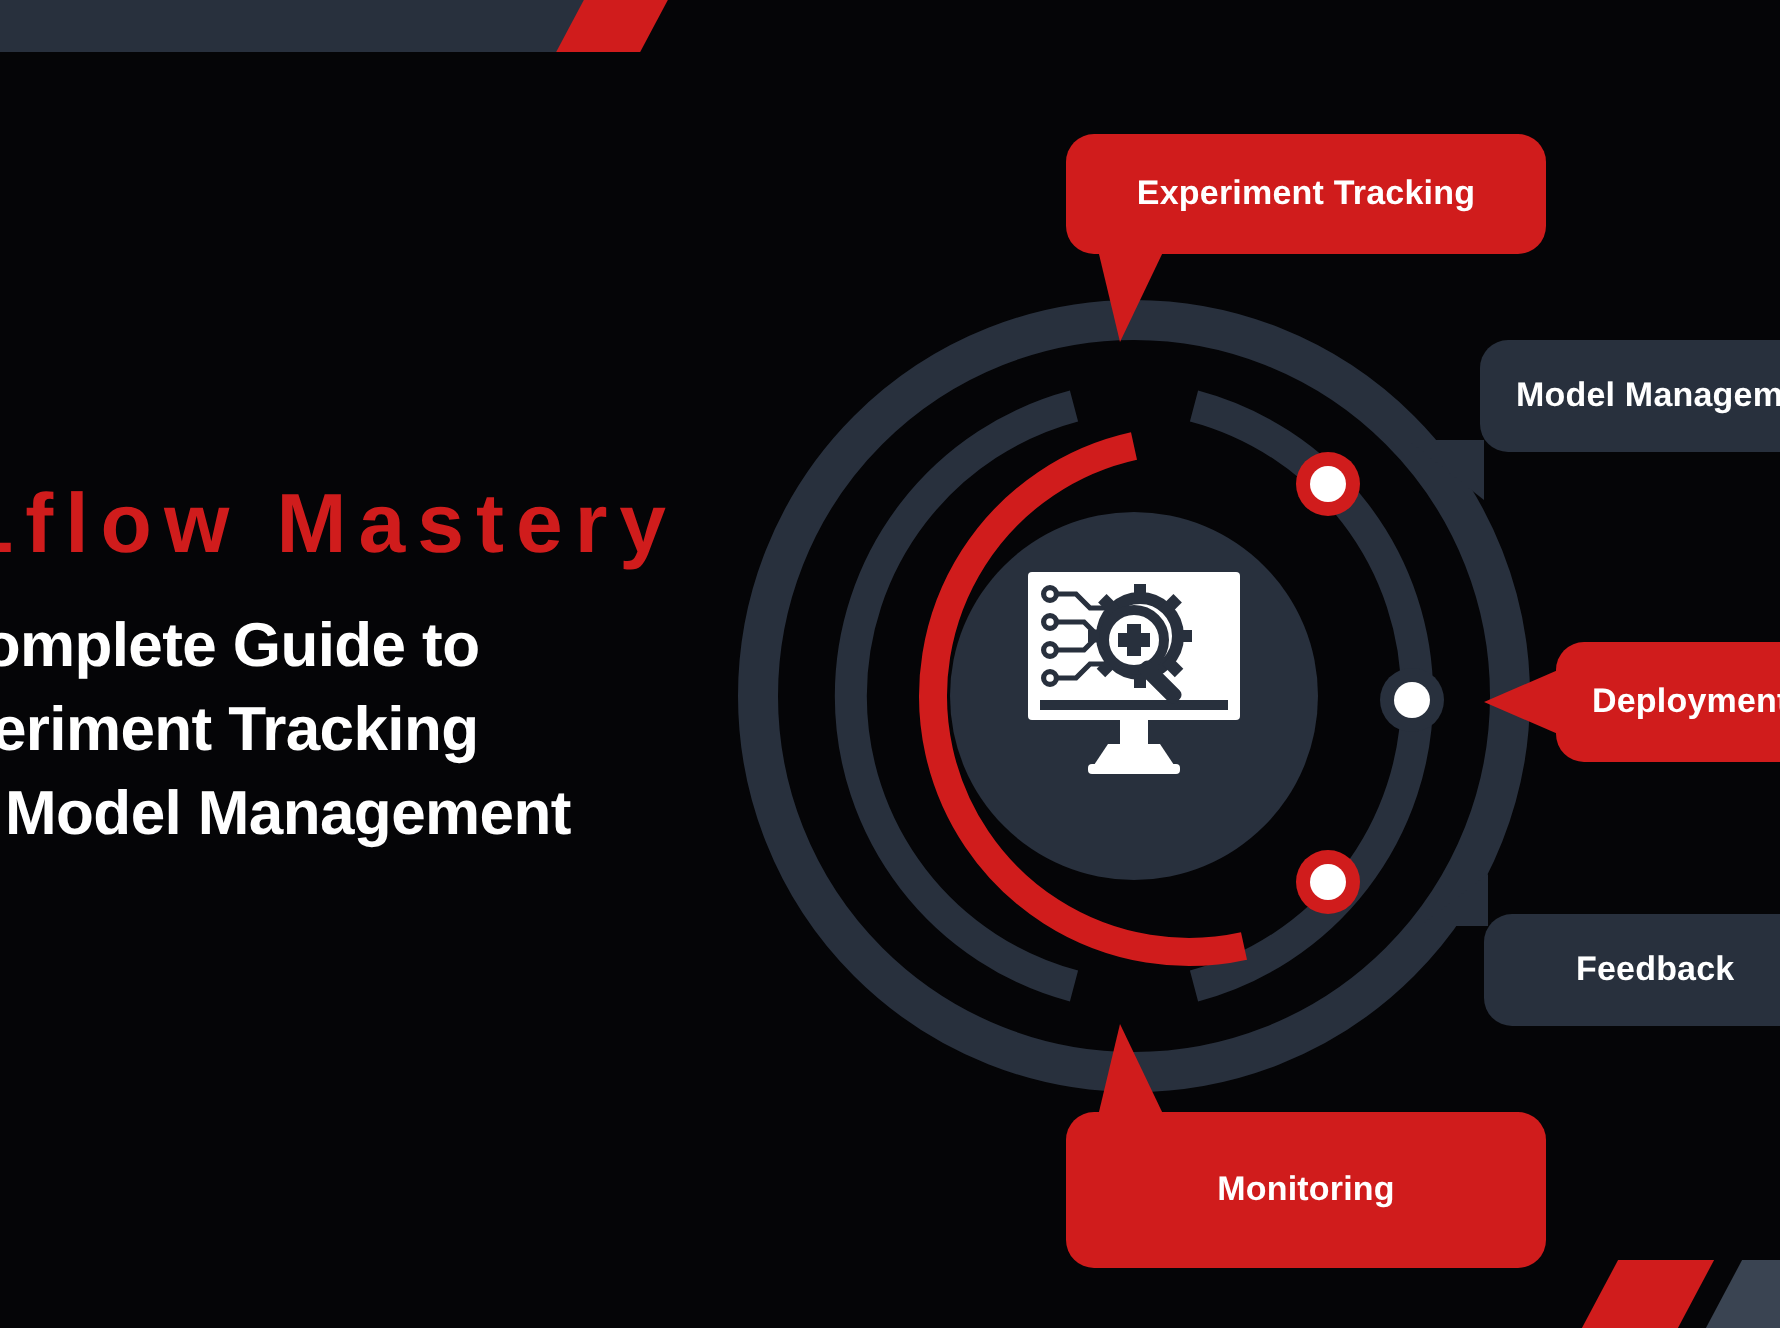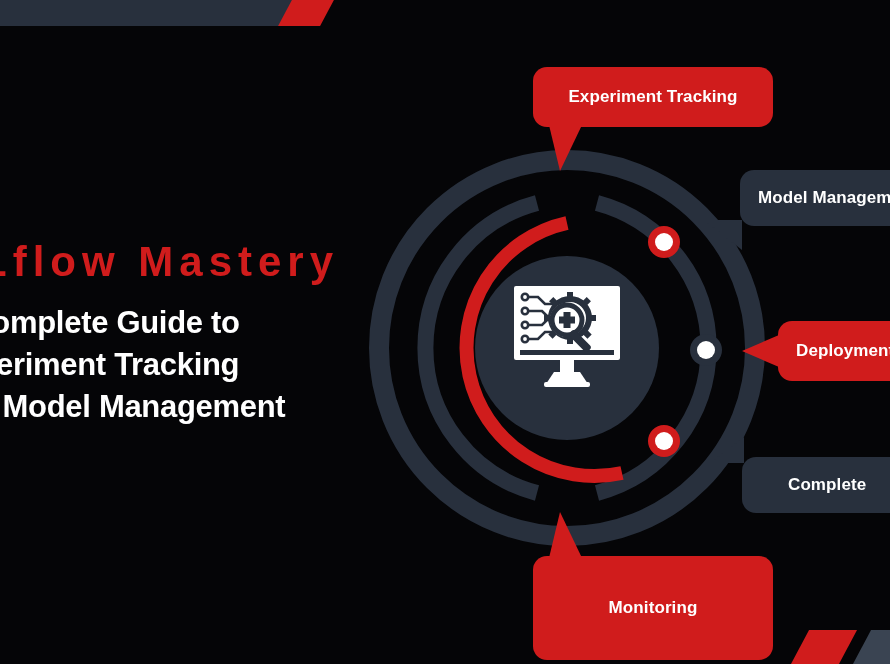--- a/index.html
+++ b/index.html
@@ -101,21 +101,21 @@
   }
 
   .co-feedback{left:742px;top:457px;width:230px;height:56px;padding:0 46px;justify-content:flex-start;}
   .co-feedback .ptr{
     position:absolute;left:-32px;top:-20px;
     width:0;height:0;
     border-bottom:26px solid #28303D;
     border-left:34px solid transparent;
   }
 
-  .co-monitoring{left:533px;top:556px;width:220px;height:72px;padding:16px 10px;}
+  .co-monitoring{left:533px;top:556px;width:220px;height:72px;padding:3px 10px;}
   .co-monitoring .ptr{
     position:absolute;left:16px;top:-44px;
     width:0;height:0;
     border-left:11px solid transparent;
     border-right:22px solid transparent;
     border-bottom:46px solid #D01C1C;
   }
 
   .center-icon{
     position:absolute;left:508px;top:282px;width:118px;height:110px;z-index:7;
@@ -225,21 +225,21 @@
     <span>Model Management</span>
     <span class="ptr"></span>
   </div>
 
   <div class="callout red co-deploy">
     <span>Deployment</span>
     <span class="ptr"></span>
   </div>
 
   <div class="callout navy co-feedback">
-    <span>Complete</span>
+    <span>Feedback</span>
     <span class="ptr"></span>
   </div>
 
   <div class="callout red co-monitoring">
     <span>Monitoring</span>
     <span class="ptr"></span>
   </div>
 
 </div>
 

